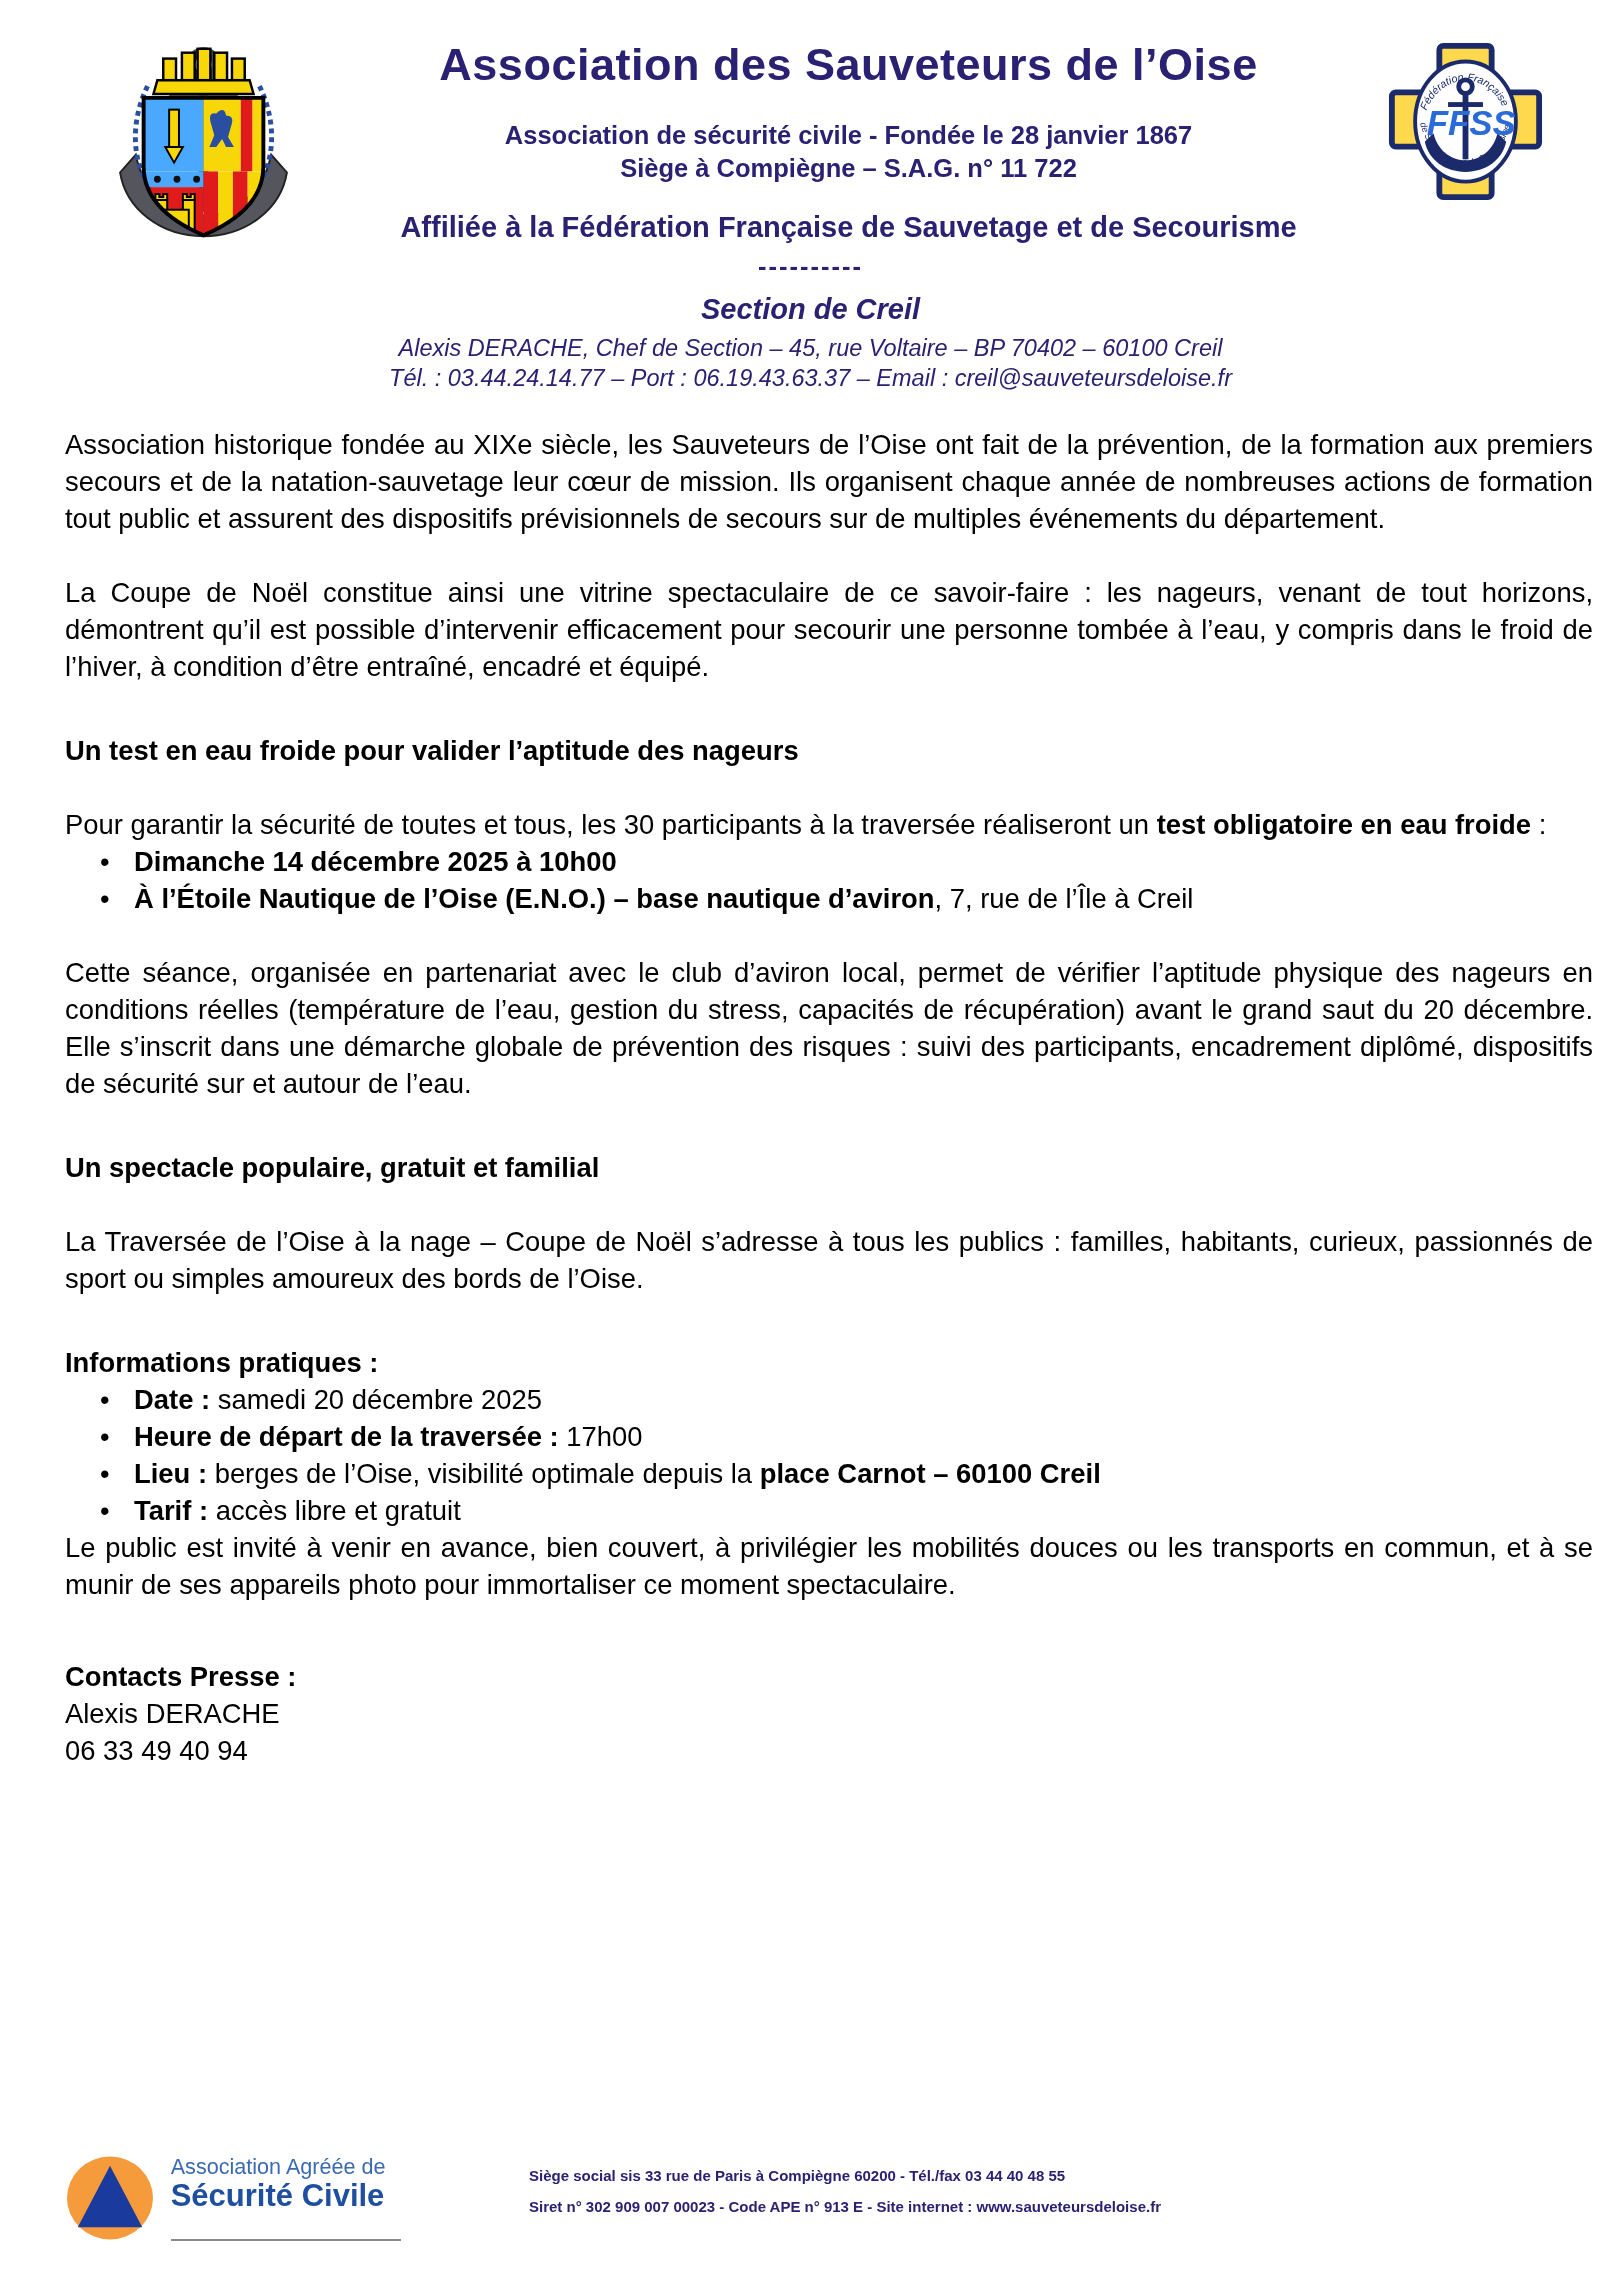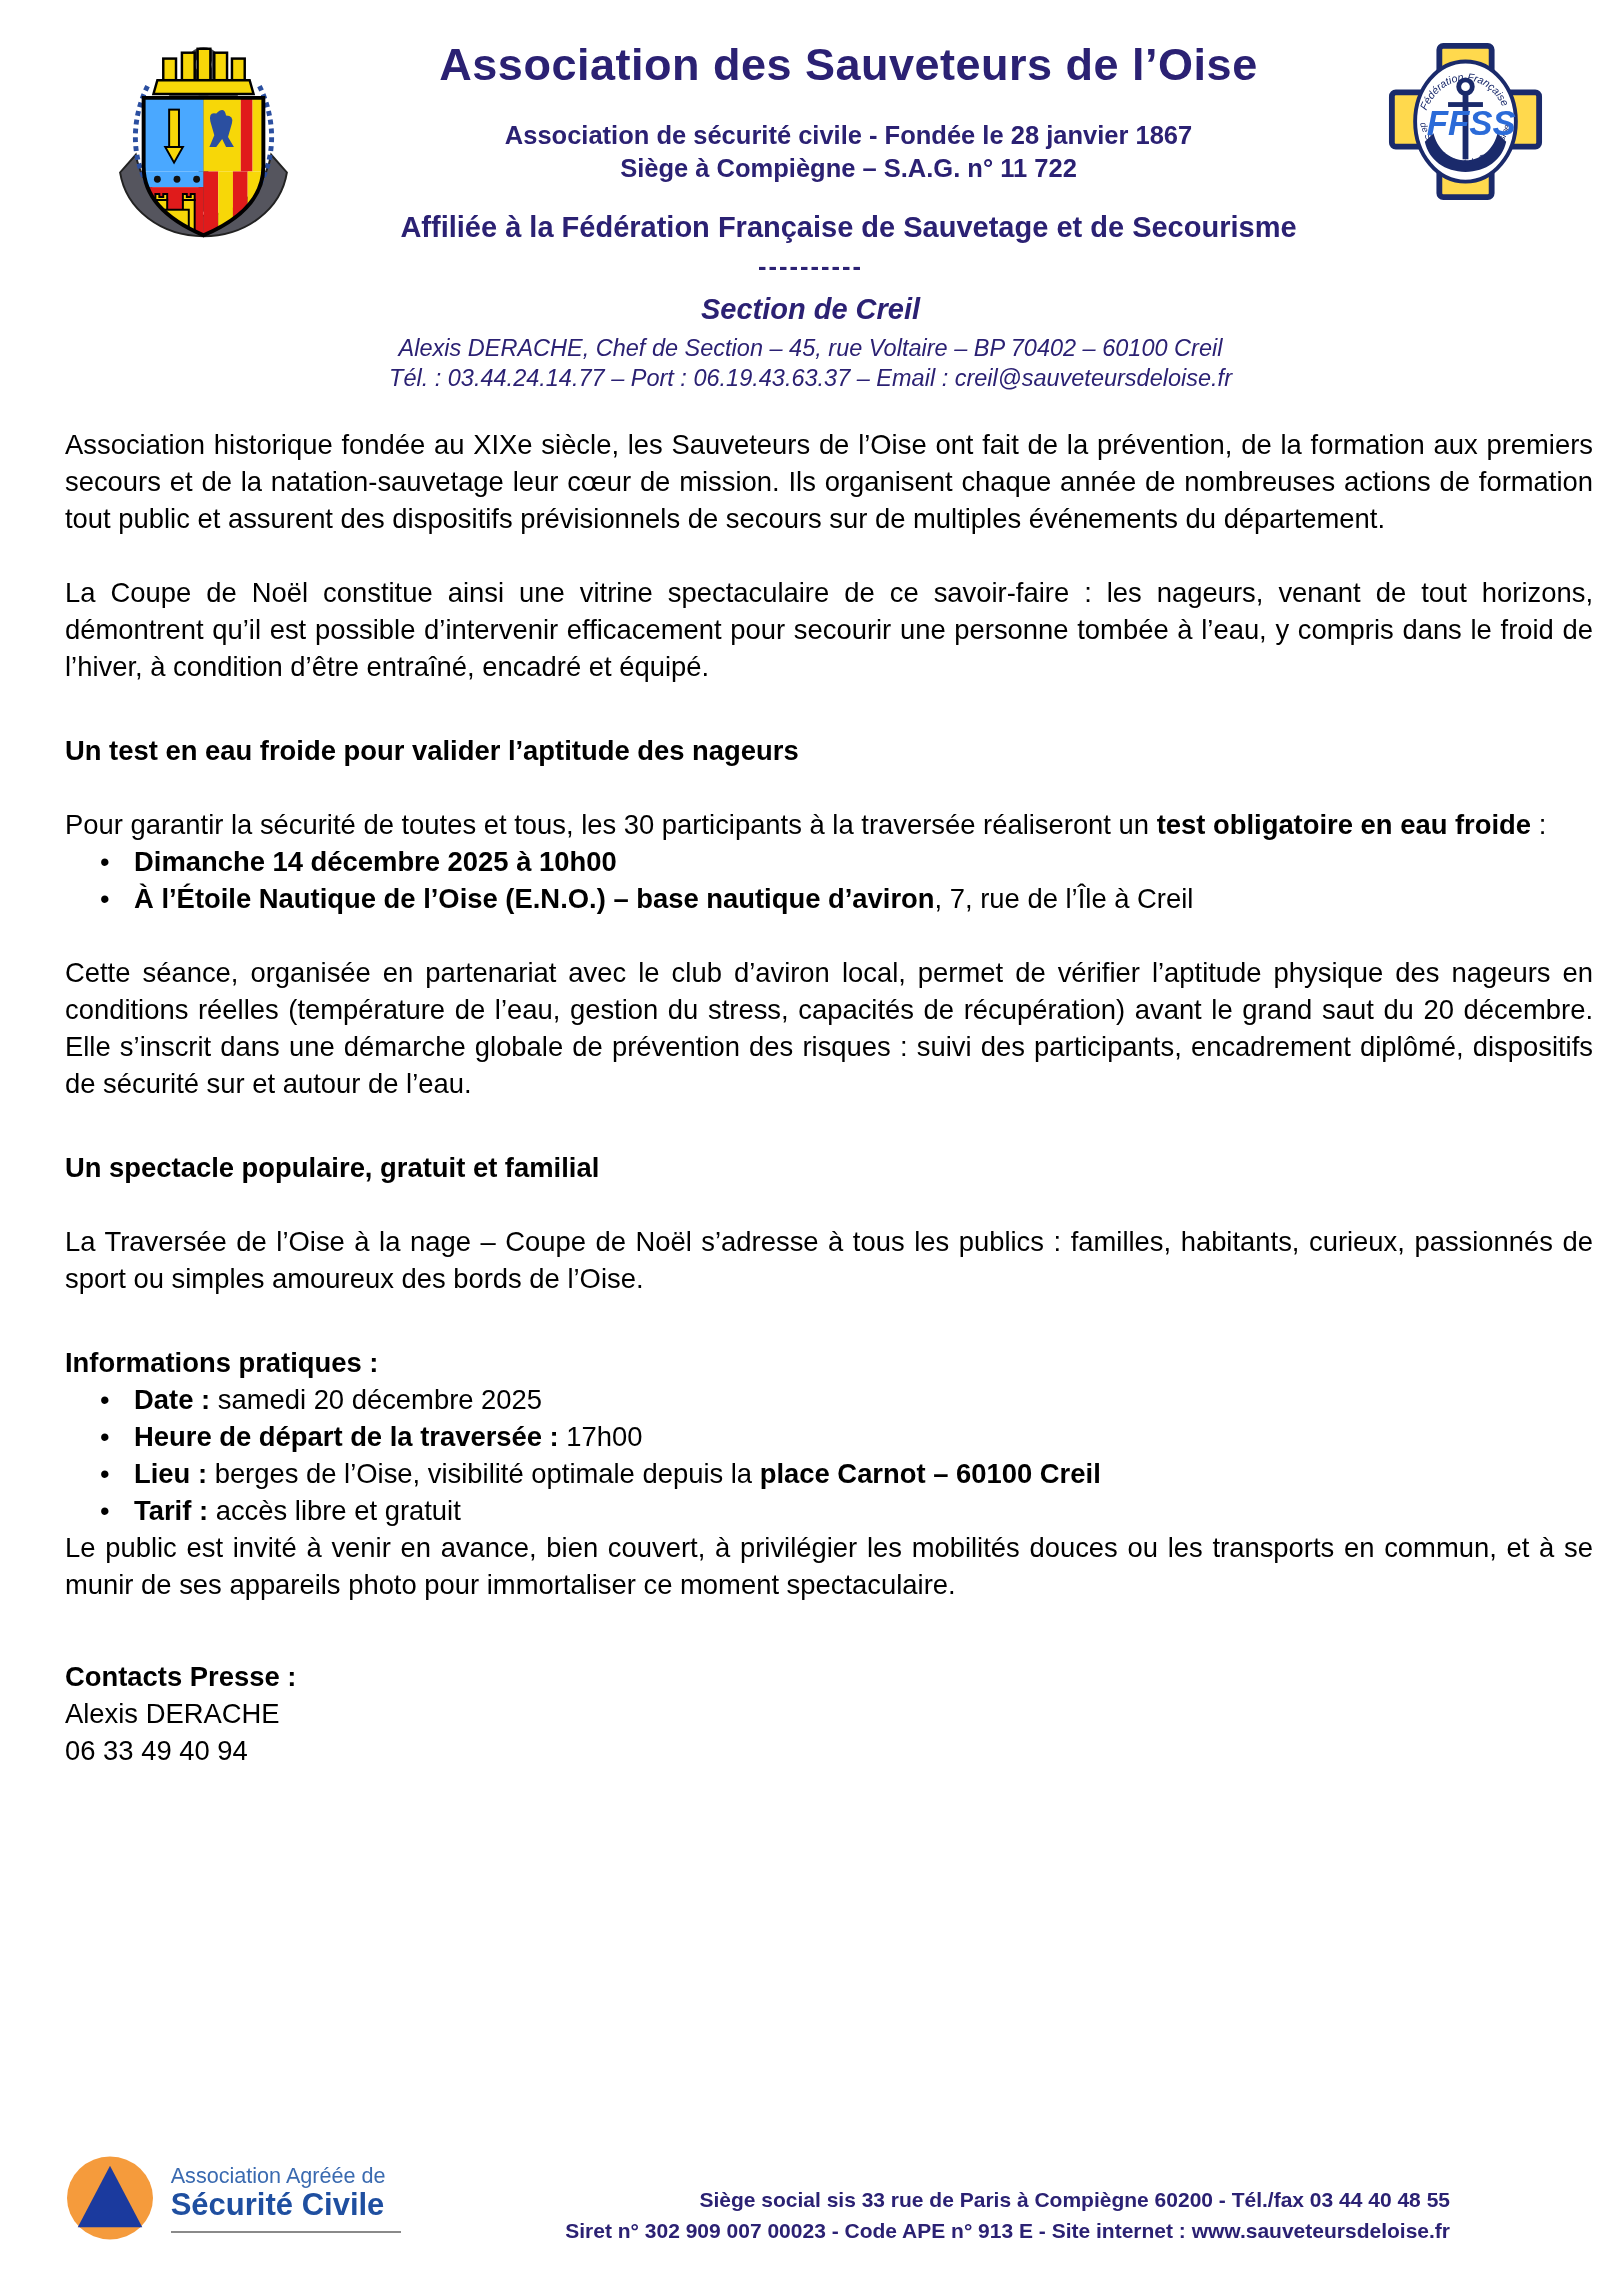--- a/index.html
+++ b/index.html
@@ -66,32 +66,32 @@
   }
   .content .tight { margin-bottom: 0; }
   b, .bold { font-weight: bold; }
   .contacts { margin-top: 55px; }
   .contact-line { line-height: 37px; text-align: left; }
 
   
   .footer { position: absolute; left: 0; bottom: 27.4px; width: 1621px; height: 118px; }
   .secu-logo {
     position: absolute; left: 63px; top: 7.8px;
-    display: flex; align-items: center;
+    display: flex; 
   }
   .secu-badge { width: 94px; height: 86px; }
   .secu-badge svg { width: 100%; height: 100%; }
   .secu-text { margin-left: 13.7px; border-bottom: 2px solid #8a8a8a; padding: 0 15.7px 9.8px 0; }
   .secu-line1 { color: #3a6ab0; font-size: 21.6px; line-height: 23.5px; }
   .secu-line2 { color: #1f4fa0; font-size: 31px; font-weight: bold; line-height: 33px; }
   .footer-text {
-    position: absolute; left: 529px; top: 36px; width: 921px;
-    text-align: right;
+    position: absolute; left: 529px; top: 12px; width: 921px;
+    text-align: left;
     color: #2b2173;
-    font-size: 21px;
+    font-size: 15px;
     font-weight: bold;
     line-height: 31px;
   }
 </style>
 </head>
 <body>
 
 <div class="page">
 
   <header class="header">

